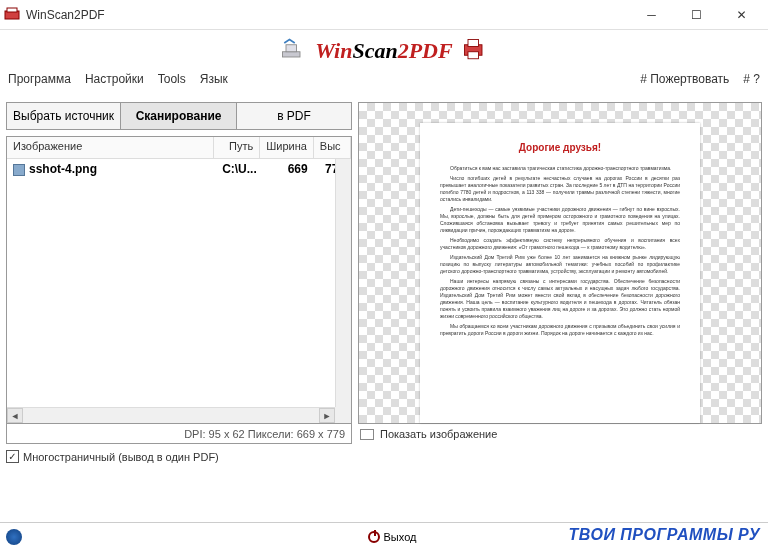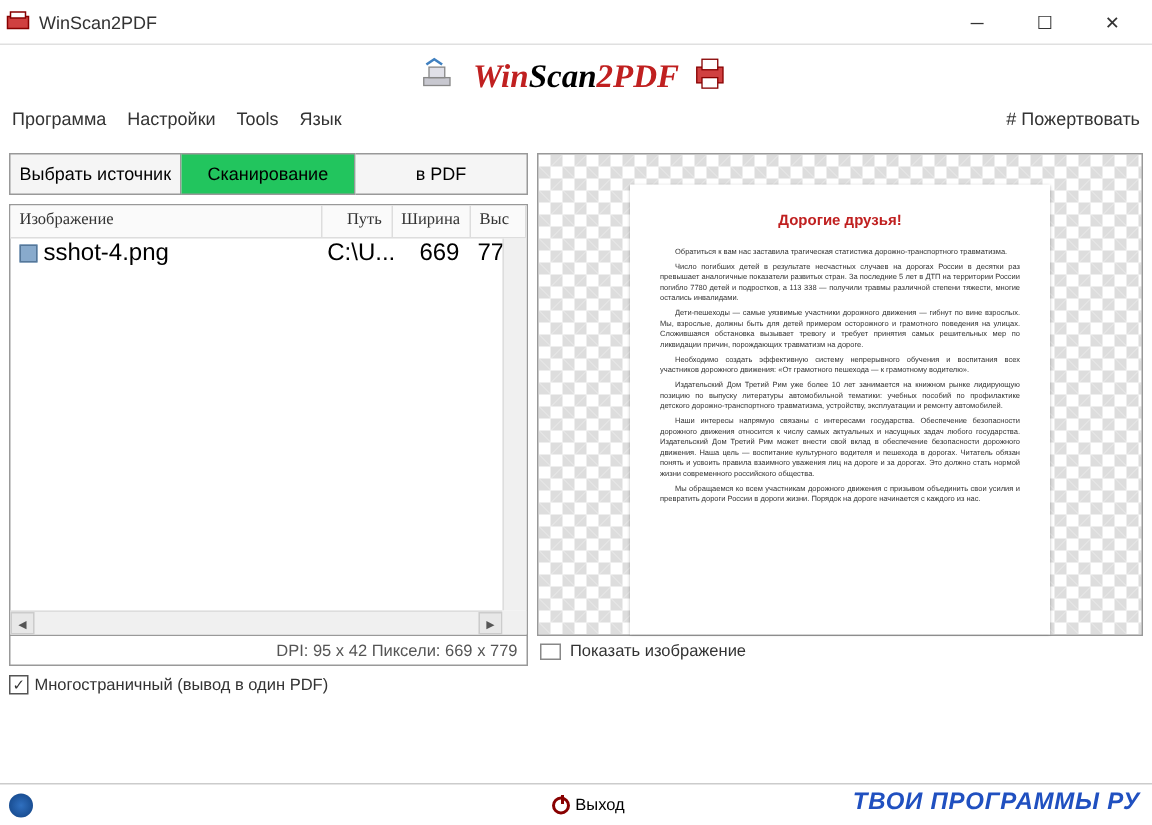--- a/index.html
+++ b/index.html
@@ -8,37 +8,37 @@
 .titlebar .app-icon { width: 16px; height: 16px; margin-right: 6px; display: inline-flex; align-items: center; justify-content: center; }
 .titlebar .title { flex: 1; font-size: 12px; color: #333; }
 .titlebutton { width: 45px; height: 28px; display: flex; align-items: center; justify-content: center; color: #333; }
 .logo-bar { height: 42px; display: flex; align-items: center; justify-content: center; gap: 8px; }
 .logo-text { font-family: Georgia, serif; font-style: italic; font-weight: bold; font-size: 22px; }
 .logo-win { color: #c02020; }
 .logo-scan { color: #000; font-family: Liberation Serif, serif; }
 .logo-2 { color: #c02020; }
 .logo-pdf { color: #c02020; }
 .menubar { height: 24px; display: flex; align-items: flex-start; padding: 0 8px; gap: 14px; color: #333; }
-.menubar .right { margin-left: auto; display: flex; gap: 14px; flex-direction: column; }
+.menubar .right { margin-left: auto; display: flex; gap: 14px; }
 .content { display: flex; padding: 6px; gap: 6px; }
 .left-pane { width: 346px; display: flex; flex-direction: column; }
 .button-row { display: flex; gap: 0; margin-bottom: 6px; }
 .btn { border: 1px solid #999; background: #f5f5f5; height: 28px; display: flex; align-items: center; justify-content: center; font-size: 12px; }
 .btn1 { width: 127px; }
-.btn2 { width: 128px; background: #22c55e; border-left: none; }
+.btn2 { width: 128px; background: #e5e5e5; border-left: none; font-weight: bold; }
 .btn3 { width: 127px; border-left: none; text-align: center; }
 .list { border: 1px solid #999; height: 288px; background: #fff; position: relative; }
-.list-header { display: flex; height: 22px; background: #fafafa; border-bottom: 1px solid #ddd; font-family: Liberation Serif, serif; }
+.list-header { display: flex; height: 22px; background: #fafafa; border-bottom: 1px solid #ddd; }
 .list-header div { padding: 3px 6px; border-right: 1px solid #ddd; font-size: 11px; color: #333; }
 .col-img { width: 230px; }
 .col-path { width: 50px; text-align: right; }
 .col-w { width: 55px; }
 .col-h { width: 40px; }
 .list-row { display: flex; height: 20px; align-items: center; }
-.list-row div { padding: 2px 6px; font-size: 16px; }
+.list-row div { padding: 2px 6px; font-size: 12px; font-weight: bold; }
 .file-icon { display: inline-block; width: 12px; height: 12px; background: #8ac; border: 1px solid #579; margin-right: 4px; vertical-align: middle; }
 .scrollbar-h { position: absolute; bottom: 0; left: 0; right: 16px; height: 16px; background: #f0f0f0; border-top: 1px solid #ddd; display: flex; }
 .scroll-arrow { width: 16px; height: 15px; background: #e8e8e8; border: 1px solid #ccc; display: flex; align-items: center; justify-content: center; font-size: 9px; color: #555; }
 .scrollbar-v { position: absolute; top: 22px; bottom: 16px; right: 0; width: 16px; background: #f0f0f0; border-left: 1px solid #ddd; }
 .scroll-corner { position: absolute; bottom: 0; right: 0; width: 16px; height: 16px; background: #f0f0f0; }
 .status-line { border: 1px solid #999; border-top: none; height: 20px; display: flex; align-items: center; justify-content: flex-end; padding: 0 6px; font-size: 11px; color: #555; }
 .checkbox-row { margin-top: 6px; display: flex; align-items: center; gap: 4px; font-size: 11px; color: #333; }
 .checkbox { width: 13px; height: 13px; border: 1px solid #555; display: flex; align-items: center; justify-content: center; font-size: 10px; }
 .right-pane { flex: 1; display: flex; flex-direction: column; }
 .preview { border: 1px solid #999; height: 322px; position: relative; background-image:
@@ -126,21 +126,21 @@
         <div class="col-h" style="text-align:right">779</div>
       </div>
       <div class="scrollbar-h">
         <div class="scroll-arrow">◄</div>
         <div style="flex:1"></div>
         <div class="scroll-arrow">►</div>
       </div>
       <div class="scrollbar-v"></div>
       <div class="scroll-corner"></div>
     </div>
-    <div class="status-line">DPI: 95 x 42 Пиксели: 669 x 779</div>
+    <div class="status-line">DPI: 95 x 62 Пиксели: 669 x 779</div>
     <div class="checkbox-row">
       <span class="checkbox">✓</span>
       <span>Многостраничный (вывод в один PDF)</span>
     </div>
   </div>
   <div class="right-pane">
     <div class="preview">
       <div class="doc">
         <div class="doc-title">Дорогие друзья!</div>
         <p>Обратиться к вам нас заставила трагическая статистика дорожно-транспортного травматизма.</p>

